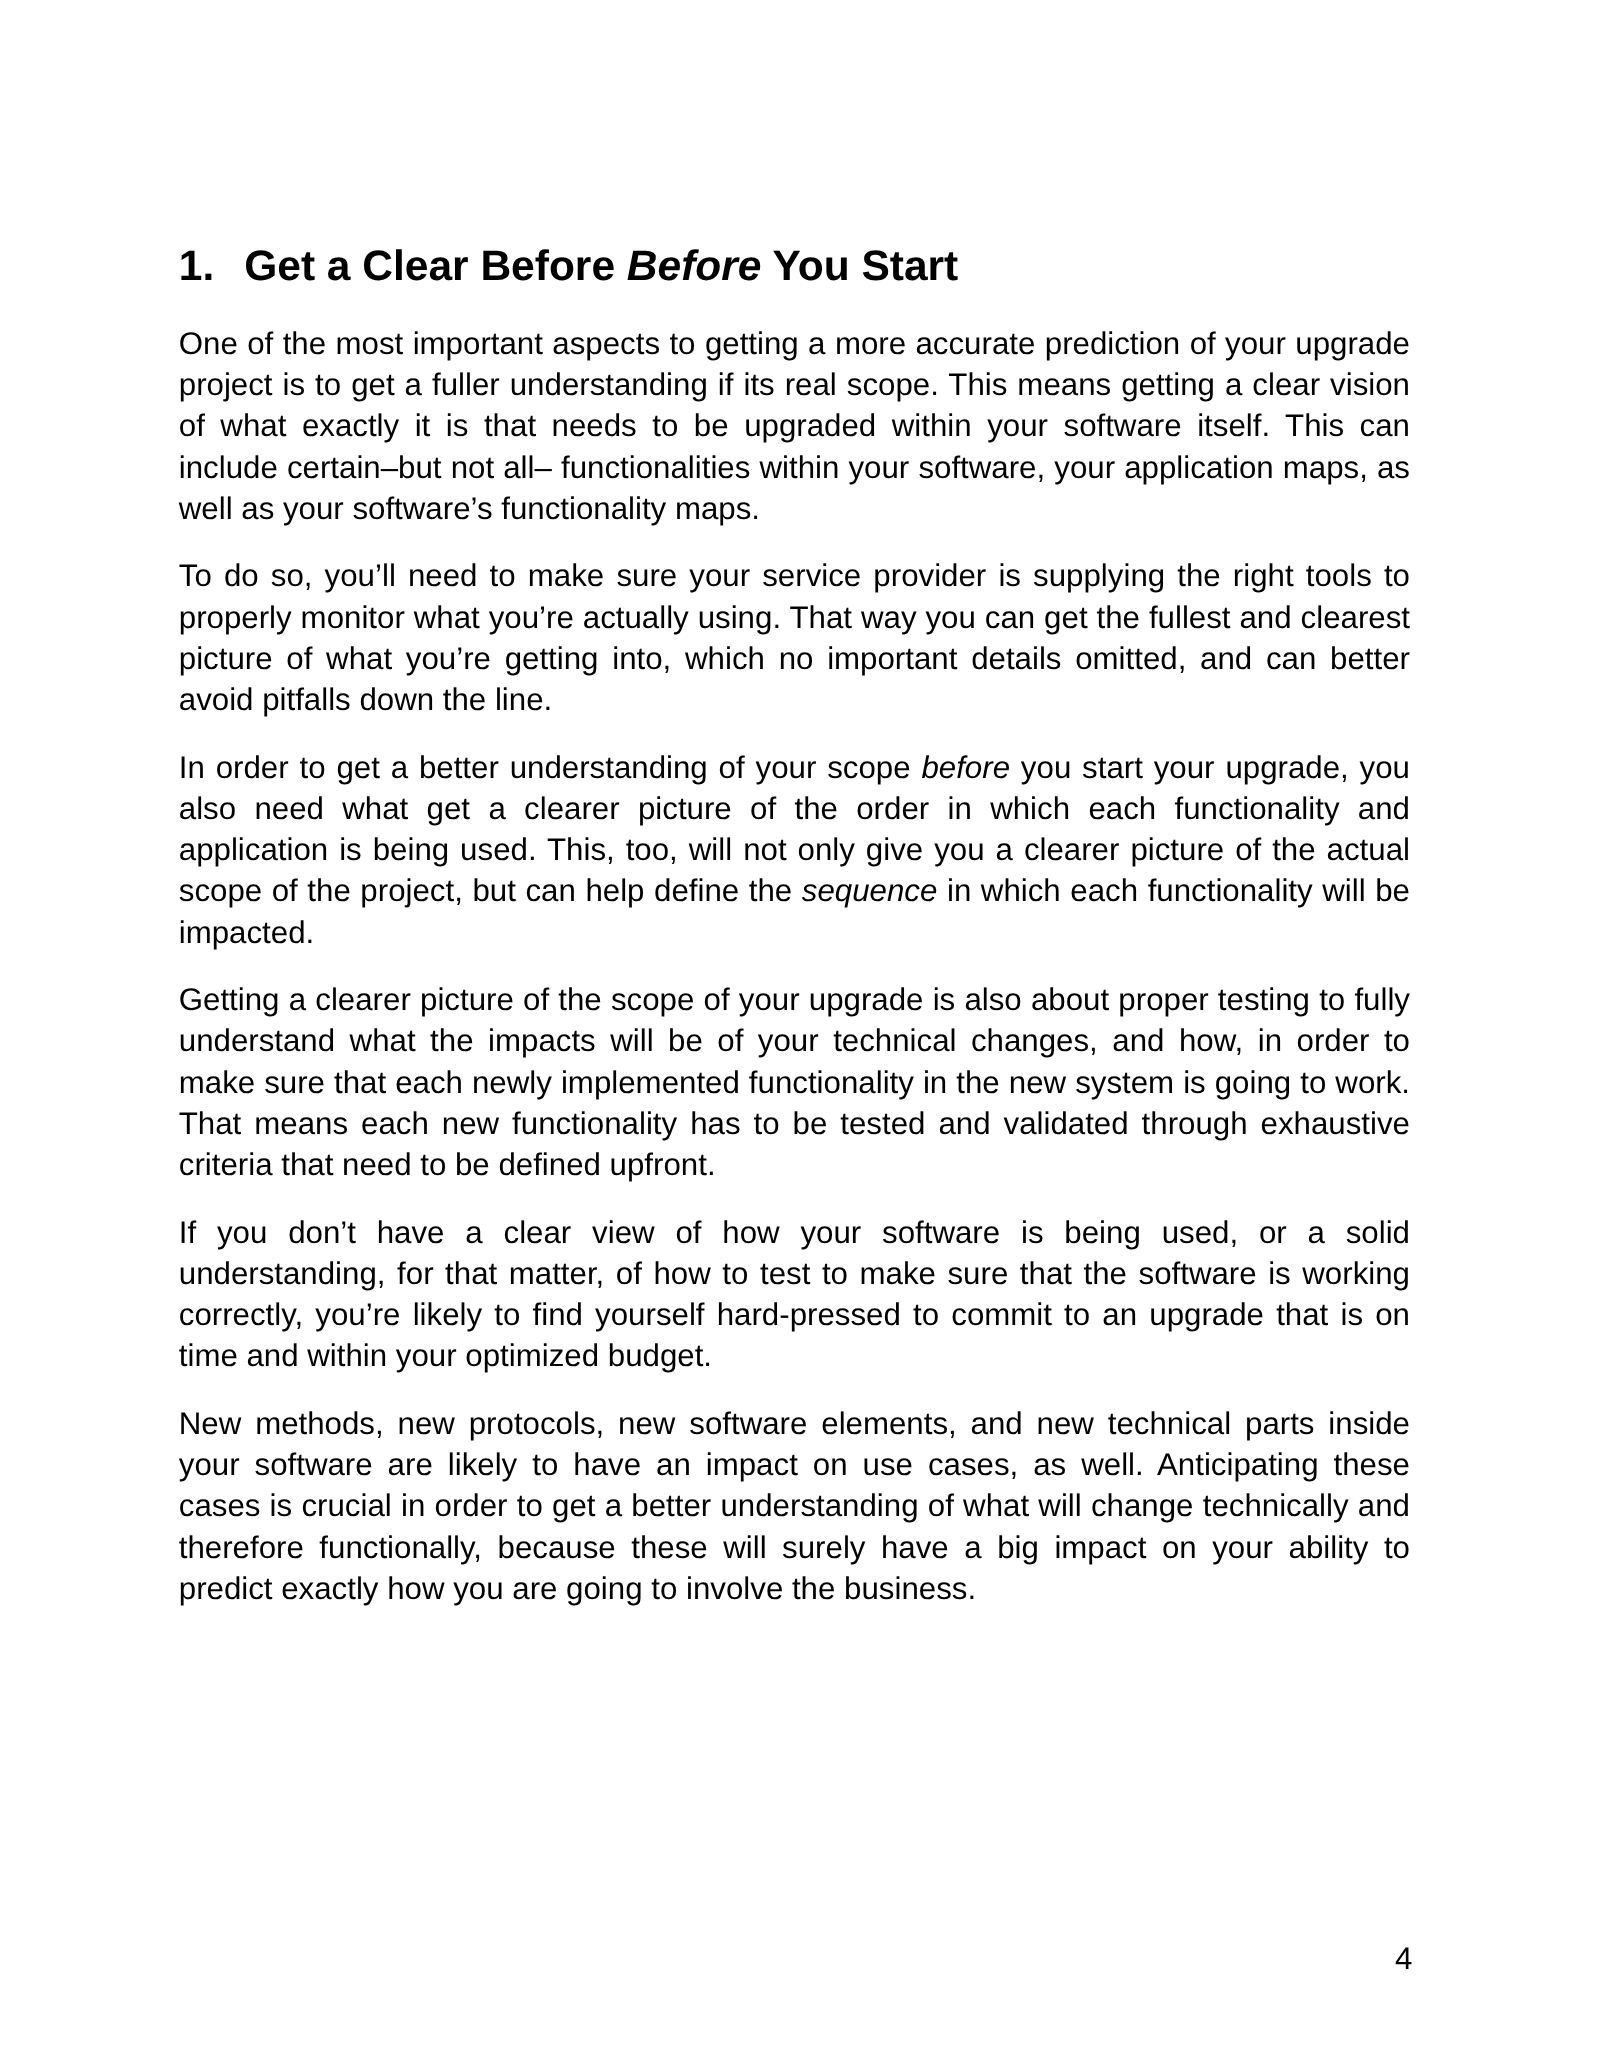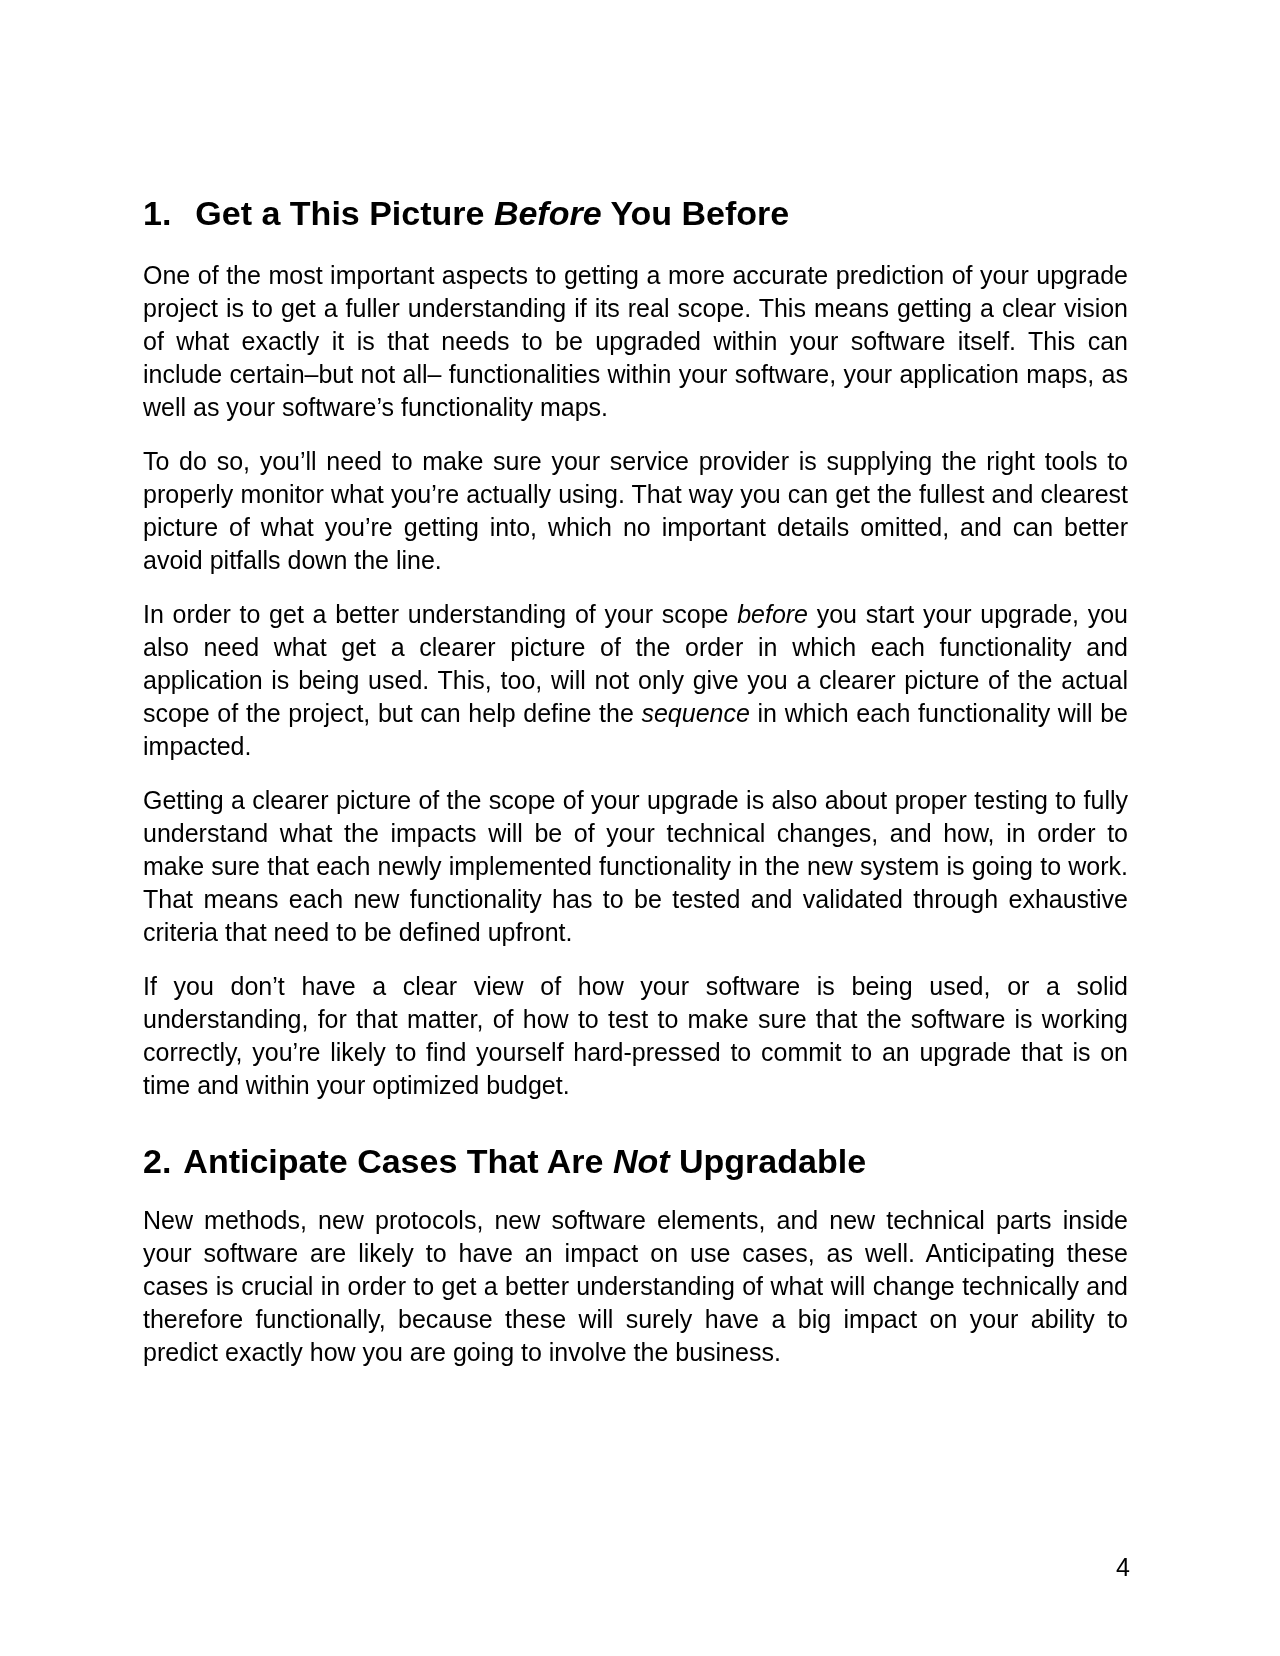--- a/index.html
+++ b/index.html
@@ -49,28 +49,27 @@
     font-size: 25px;
     line-height: 30px;
   }
 </style>
 </head>
 <body>
 
 <div class="page">
   <main class="content">
 
-    <h1><span class="num-tab-wide">1.</span><span><span>Get a This Picture </span><em>Before</em><span> You Before</span></span></h1>
+    <h1><span class="num-tab-wide">1.</span><span><span>Get a Clear Before </span><em>Before</em><span> You Start</span></span></h1>
 
     <p><span>One of the most important aspects to getting a more accurate prediction of your upgrade project is to get a fuller understanding if its real scope.  This means getting a clear vision of what exactly it is that needs to be upgraded within your software itself. This can include certain–but not all– functionalities within your software, your application maps, as well as your software’s functionality maps.</span></p>
     <p><span>To do so, you’ll need to make sure your service provider is supplying the right tools to properly monitor what you’re actually using. That way you can get the fullest and clearest picture of what you’re getting into, which no important details omitted, and can better avoid pitfalls down the line.</span></p>
     <p><span>In order to get a better understanding of your scope </span><em>before</em><span> you start your upgrade, you also need what get a clearer picture of the order in which each functionality and application is being used.  This, too, will not only give you a clearer picture of the actual scope of the project, but can help define the </span><em>sequence</em><span> in which each functionality will be impacted.</span></p>
     <p><span>Getting a clearer picture of the scope of your upgrade is also about proper testing to fully understand what the impacts will be of your technical changes, and how, in order to make sure that each newly implemented functionality in the new system is going to work.   That means each new functionality has to be tested and validated through exhaustive criteria that need to be defined upfront.</span></p>
     <p><span>If you don’t have a clear view of how your software is being used, or a solid understanding, for that matter, of how to test to make sure that the software is working correctly, you’re likely to find yourself hard-pressed to commit to an upgrade that is on time and within your optimized budget.</span></p>
 
-    <h2><span class="num-tab-narrow">2.</span><span><span>Anticipate Cases That Are </span><em>Not</em><span> Upgradable</span></span></h2>
 
     <p><span>New methods, new protocols, new software elements, and new technical parts inside your software are likely to have an impact on use cases, as well. Anticipating these cases is crucial in order to get a better understanding of what will change technically and therefore functionally, because these will surely have a big impact on your ability to predict exactly how you are going to involve the business.</span></p>
 
   </main>
 
   <span class="page-num">4</span>
 </div>
 
 </body></html>

